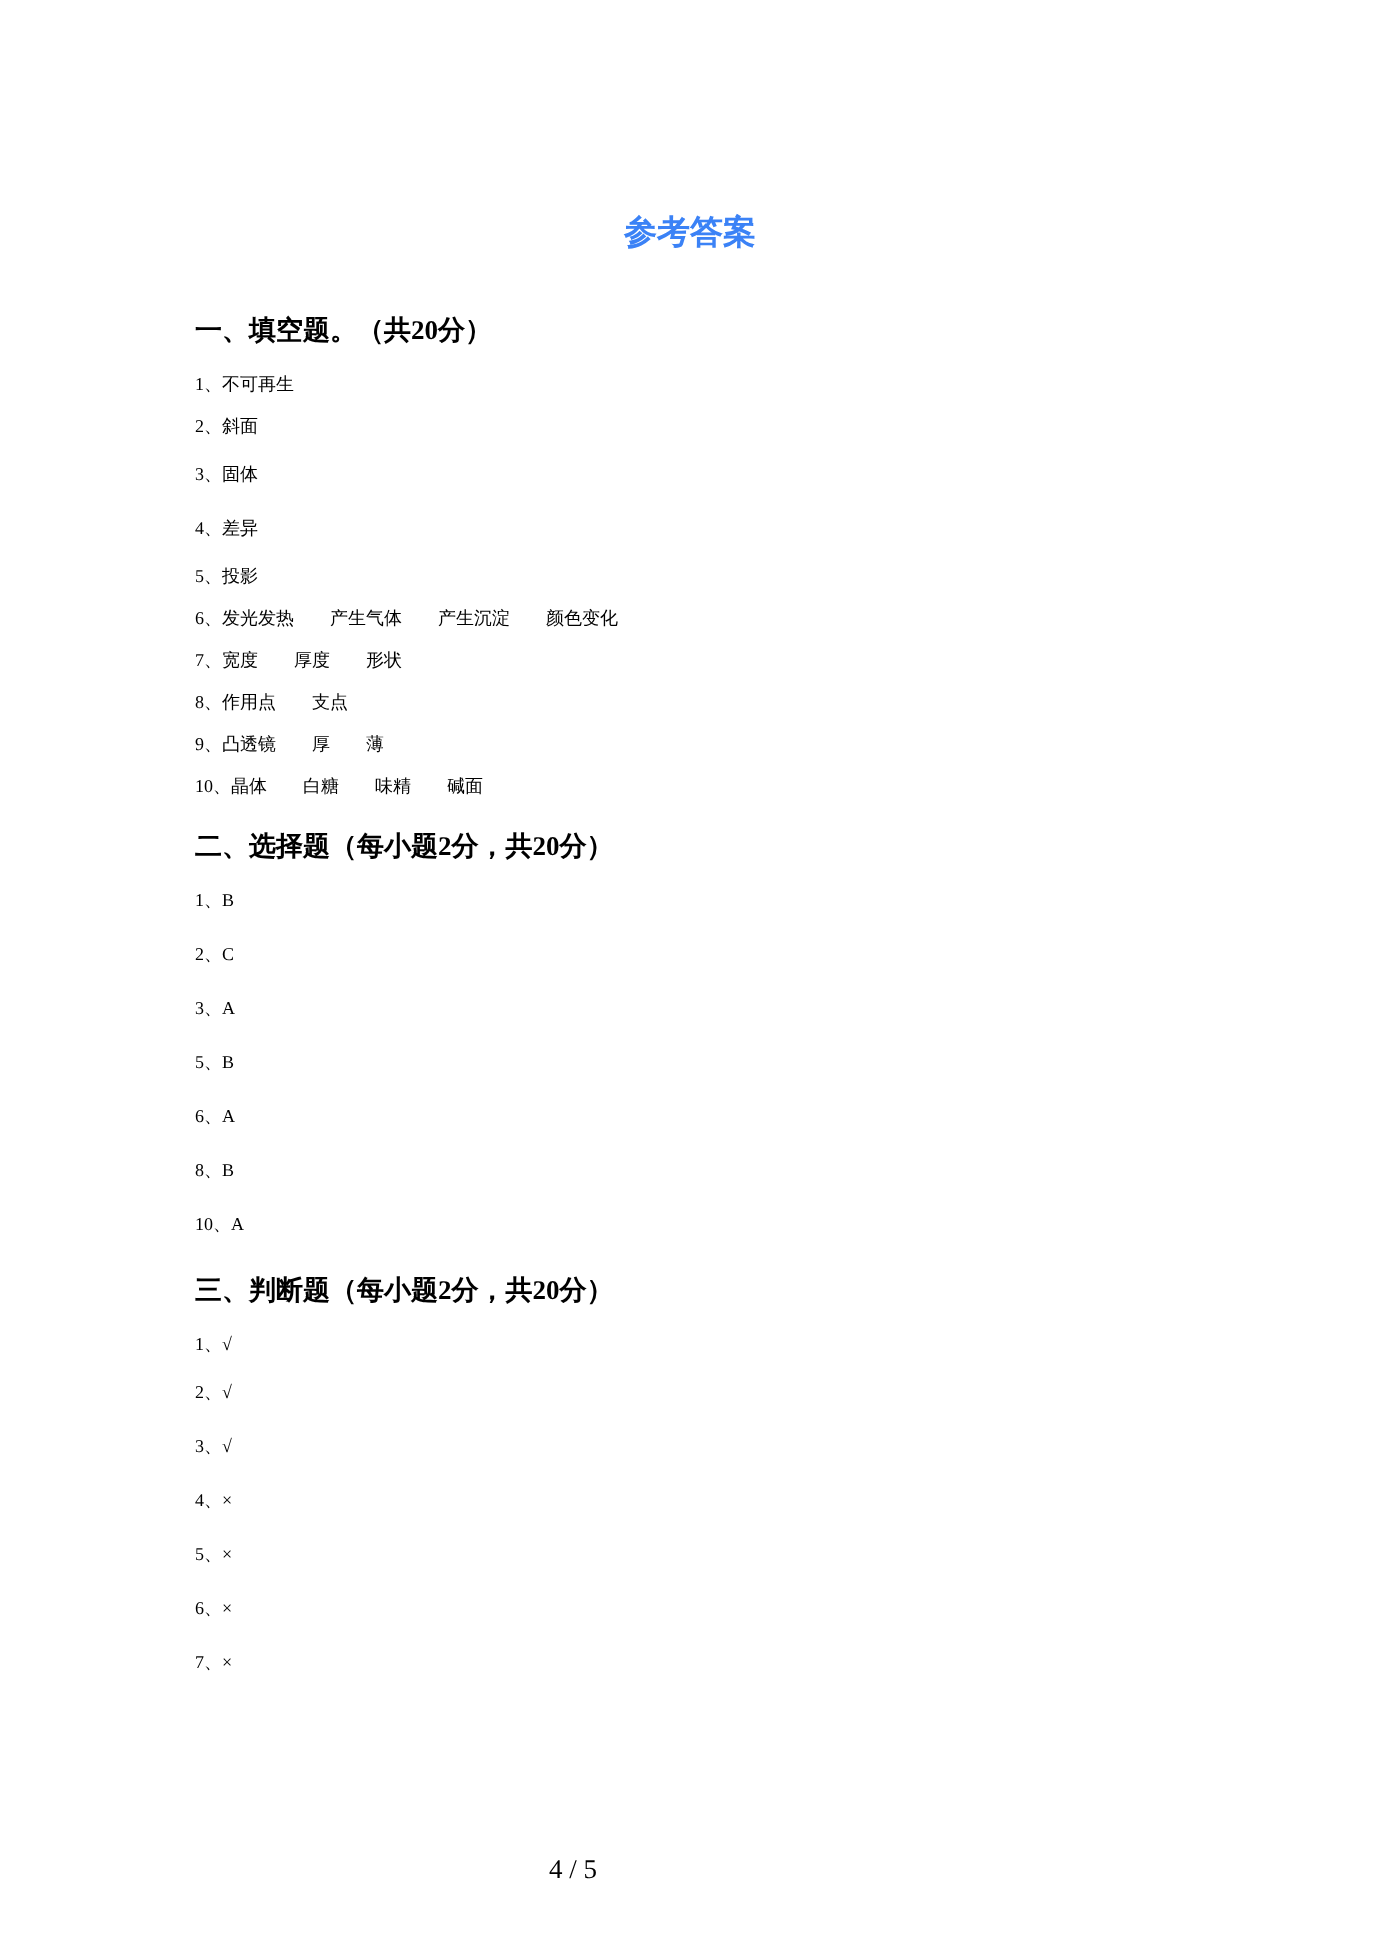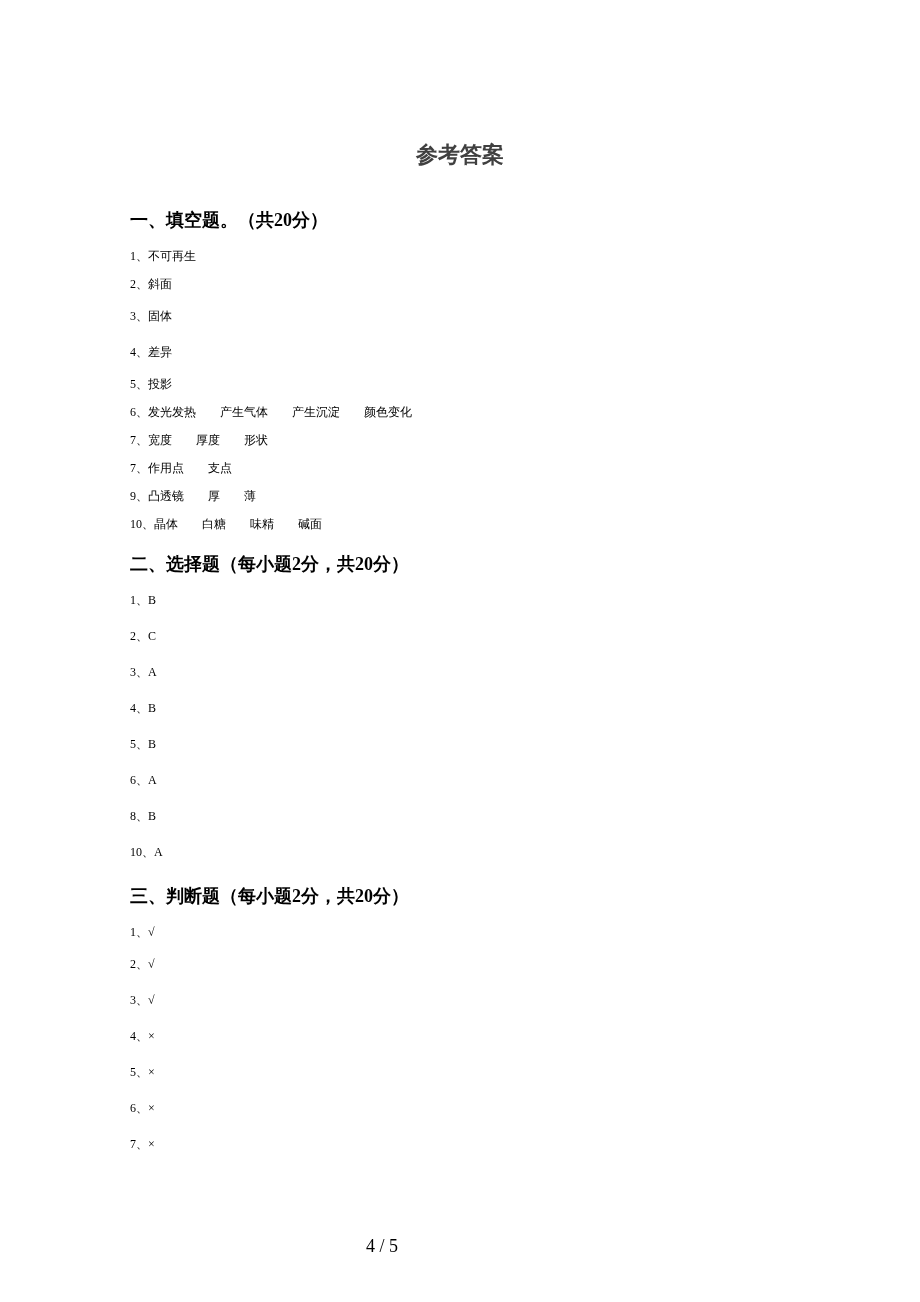--- a/index.html
+++ b/index.html
@@ -12,21 +12,21 @@
   }
   .page {
     width: 920px;
     min-height: 1302px;
     box-sizing: border-box;
     padding: 140px 130px 0 130px;
     position: relative;
   }
   .title {
     text-align: center;
-    color: #404040;
+    color: #3b82f6;
     font-size: 22px;
     font-weight: bold;
     margin-bottom: 38px;
     font-family: "SimSun", "宋体", serif;
   }
   .section-heading {
     font-size: 18px;
     font-weight: bold;
     margin-top: 14px;
     margin-bottom: 10px;
@@ -61,29 +61,28 @@
   <div class="title">参考答案</div>
 
   <div class="section-heading">一、填空题。（共20分）</div>
   <div class="item">1、不可再生</div>
   <div class="item">2、斜面</div>
   <div class="item item-spaced2">3、固体</div>
   <div class="item item-spaced">4、差异</div>
   <div class="item item-spaced2">5、投影</div>
   <div class="item">6、发光发热　　产生气体　　产生沉淀　　颜色变化</div>
   <div class="item">7、宽度　　厚度　　形状</div>
-  <div class="item">7、作用点　　支点</div>
+  <div class="item">8、作用点　　支点</div>
   <div class="item">9、凸透镜　　厚　　薄</div>
   <div class="item">10、晶体　　白糖　　味精　　碱面</div>
 
   <div class="section-heading">二、选择题（每小题2分，共20分）</div>
   <div class="item item-spaced">1、B</div>
   <div class="item item-spaced">2、C</div>
   <div class="item item-spaced">3、A</div>
-  <div class="item item-spaced">4、B</div>
   <div class="item item-spaced">5、B</div>
   <div class="item item-spaced">6、A</div>
   <div class="item item-spaced">8、B</div>
   <div class="item item-spaced">10、A</div>
 
   <div class="section-heading" style="margin-top:18px;">三、判断题（每小题2分，共20分）</div>
   <div class="item item-spaced">1、√</div>
   <div class="item item-spaced2">2、√</div>
   <div class="item item-spaced">3、√</div>
   <div class="item item-spaced">4、×</div>

